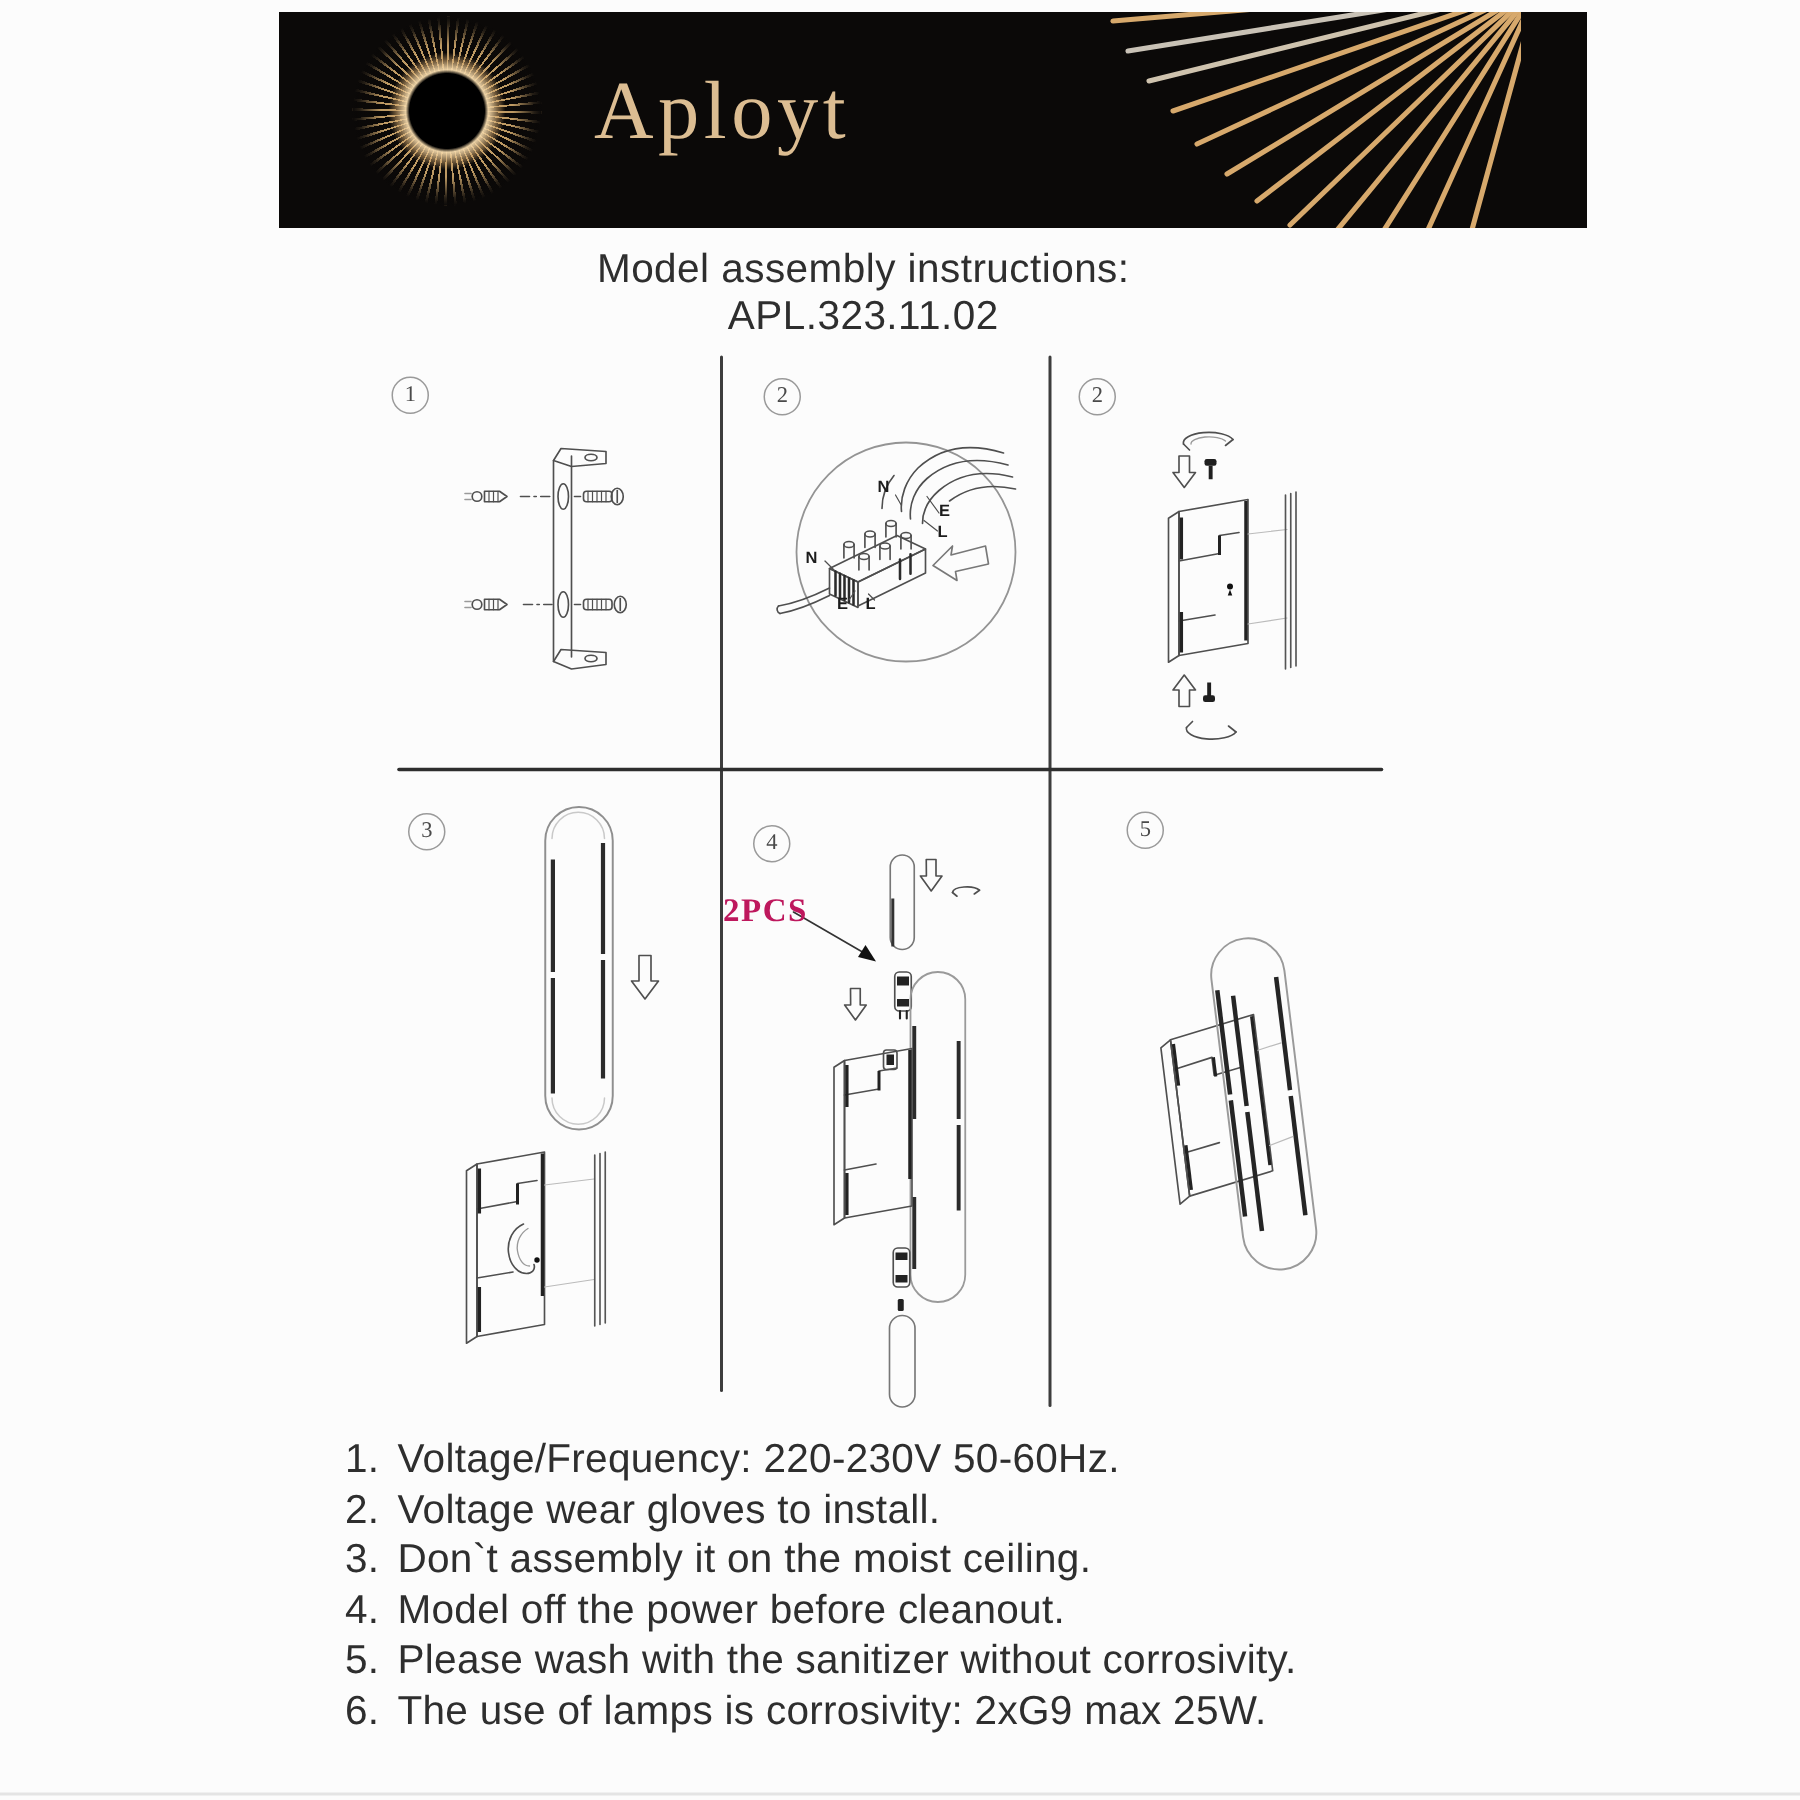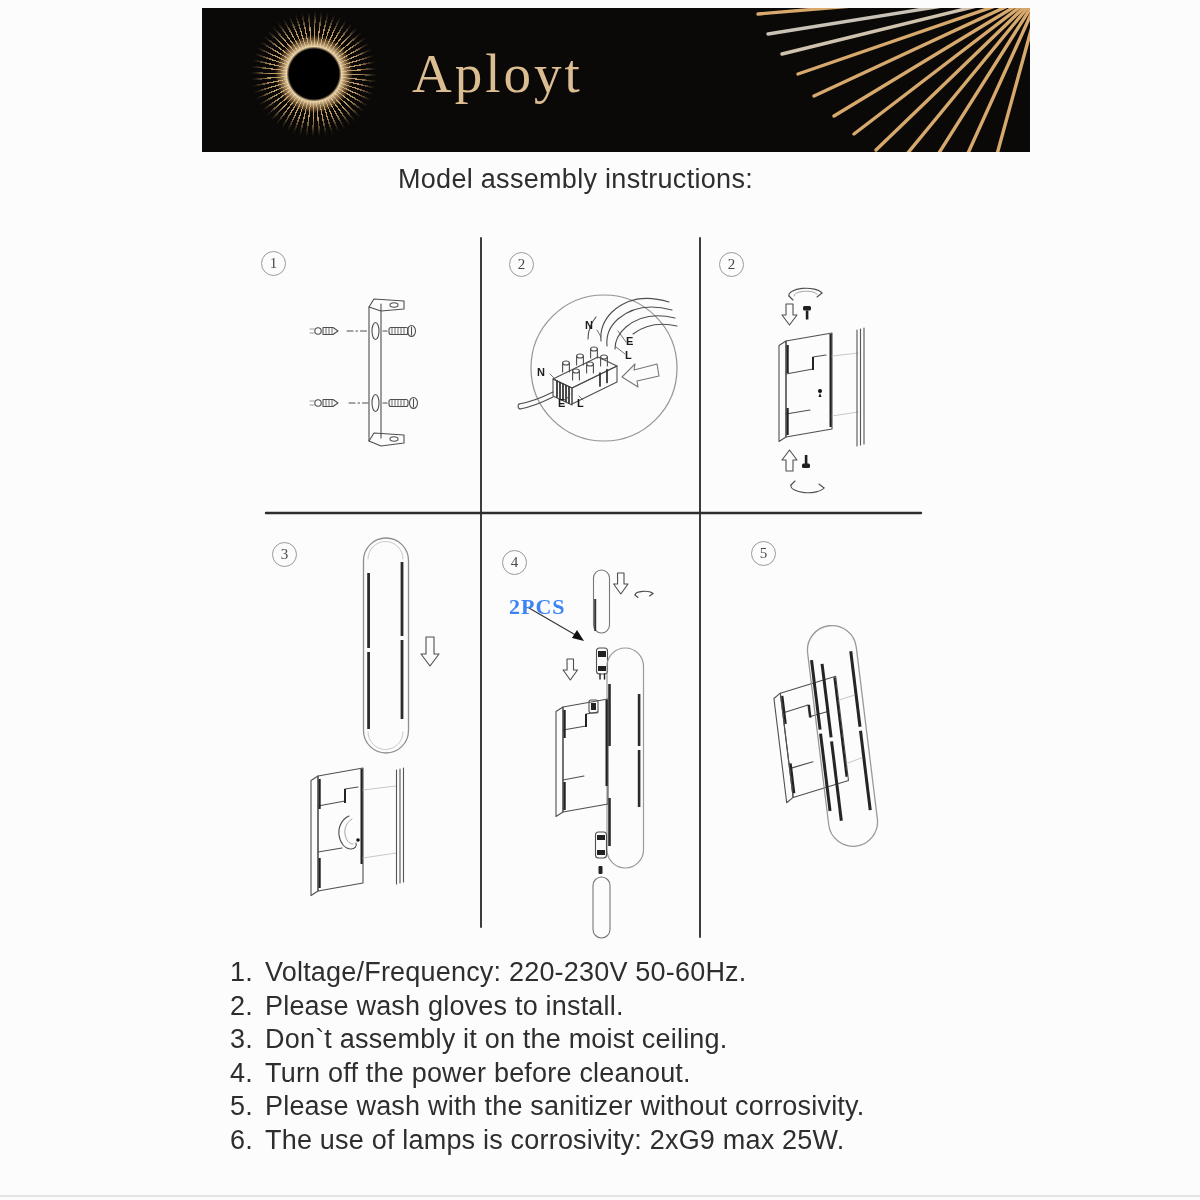--- a/index.html
+++ b/index.html
@@ -1,41 +1,41 @@
 <!DOCTYPE html>
 <html><head>
 <meta charset="utf-8">
 <style>
   html,body{margin:0;padding:0;background:#ffffff;}
   .page{position:relative;width:1200px;height:1200px;background:#fcfcfc;overflow:hidden;
         font-family:"Liberation Sans",sans-serif;}
   .page::after{content:"";position:absolute;left:0;right:0;top:1195px;height:1.5px;background:#e4e4e4;}
 
   
-  .banner{position:absolute;left:202px;top:8px;width:828px;height:144px;background:#0b0908;overflow:hidden;}
+  .banner{position:absolute;left:186px;top:8px;width:828px;height:144px;background:#0b0908;overflow:hidden;padding-left:44px;}
   .burst{position:absolute;left:49px;top:3px;width:126px;height:126px;border-radius:50%;
     background:
       radial-gradient(circle, rgba(11,9,8,0) 0 44px, rgba(11,9,8,.85) 58px, #0b0908 63px),
       radial-gradient(circle, #000 0 25px, rgba(245,218,172,.95) 27.5px, rgba(214,170,110,.5) 34px, rgba(0,0,0,0) 39px),
       repeating-conic-gradient(rgba(206,167,108,.92) 0deg 1.7deg, rgba(0,0,0,0) 1.7deg 6deg);}
   .brand{position:absolute;left:210px;top:36px;font-family:"Liberation Serif",serif;
          font-size:55px;line-height:60px;color:#dcbd92;letter-spacing:3px;}
   .rays{position:absolute;left:0;top:0;width:828px;height:144px;}
 
   
   .titles{position:absolute;left:0;top:164px;width:1151px;text-align:center;
           font-size:27px;line-height:31px;color:#2e2e2e;letter-spacing:.3px;}
 
   
   .art{position:absolute;left:240px;top:235px;width:720px;height:710px;}
   .badge{position:absolute;width:23px;height:23px;border:1.3px solid #9a9a9a;border-radius:50%;
          color:#4a4a4a;font:15px/23px "Liberation Serif",serif;text-align:center;background:transparent;}
   .wlabel{position:absolute;font:bold 11px "Liberation Sans",sans-serif;color:#1c1c1c;}
   .pcs{position:absolute;left:482px;top:594px;font:600 22px "Liberation Serif",serif;
-       color:#3b82f6;letter-spacing:1px;margin-left:27px;}
+       color:#be185d;letter-spacing:1px;}
 
   
   .instructions{position:absolute;left:230px;top:956px;margin:0;padding:0;list-style:none;
                 font-size:27px;color:#2e2e2e;}
   .instructions li{display:flex;line-height:33.6px;letter-spacing:.2px;}
   .instructions .no{width:35px;flex:0 0 35px;}
   .instructions .tx{white-space:nowrap;}
 </style>
 </head>
 <body>
@@ -58,20 +58,21 @@
         <line x1="840" y1="-18" x2="700" y2="152"></line>
         <line x1="840" y1="-18" x2="730" y2="156"></line>
         <line x1="840" y1="-18" x2="762" y2="154"></line>
         <line x1="840" y1="-18" x2="794" y2="150"></line>
       </g>
     </svg>
   </header>
 
   <div class="titles">
     <div>Model assembly instructions:</div>
+    <div>APL.323.11.02</div>
   </div>
 
   <svg class="art" viewBox="240 235 720 710">
     <g fill="none" stroke="#4f4f4f" stroke-width="1.1" stroke-linecap="round" stroke-linejoin="round">
 
       <g>
         <line x1="481" y1="238" x2="481" y2="927" stroke="#3d3d3d" stroke-width="2"></line>
         <line x1="700" y1="238" x2="700" y2="937" stroke="#3d3d3d" stroke-width="2"></line>
         <line x1="266" y1="513" x2="921" y2="513" stroke="#2e2e2e" stroke-width="2.4"></line>
       </g>
@@ -262,29 +263,29 @@
 
   <span class="pcs">2PCS</span>
 
   <ol class="instructions">
     <li>
       <span class="no">1.</span>
       <span class="tx">Voltage/Frequency: 220-230V 50-60Hz.</span>
     </li>
     <li>
       <span class="no">2.</span>
-      <span class="tx">Please wash gloves to install.</span>
+      <span class="tx">Voltage wear gloves to install.</span>
     </li>
     <li>
       <span class="no">3.</span>
       <span class="tx">Don`t assembly it on the moist ceiling.</span>
     </li>
     <li>
       <span class="no">4.</span>
-      <span class="tx">Turn off the power before cleanout.</span>
+      <span class="tx">Model off the power before cleanout.</span>
     </li>
     <li>
       <span class="no">5.</span>
       <span class="tx">Please wash with the sanitizer without corrosivity.</span>
     </li>
     <li>
       <span class="no">6.</span>
       <span class="tx">The use of lamps is corrosivity: 2xG9 max 25W.</span>
     </li>
   </ol>

